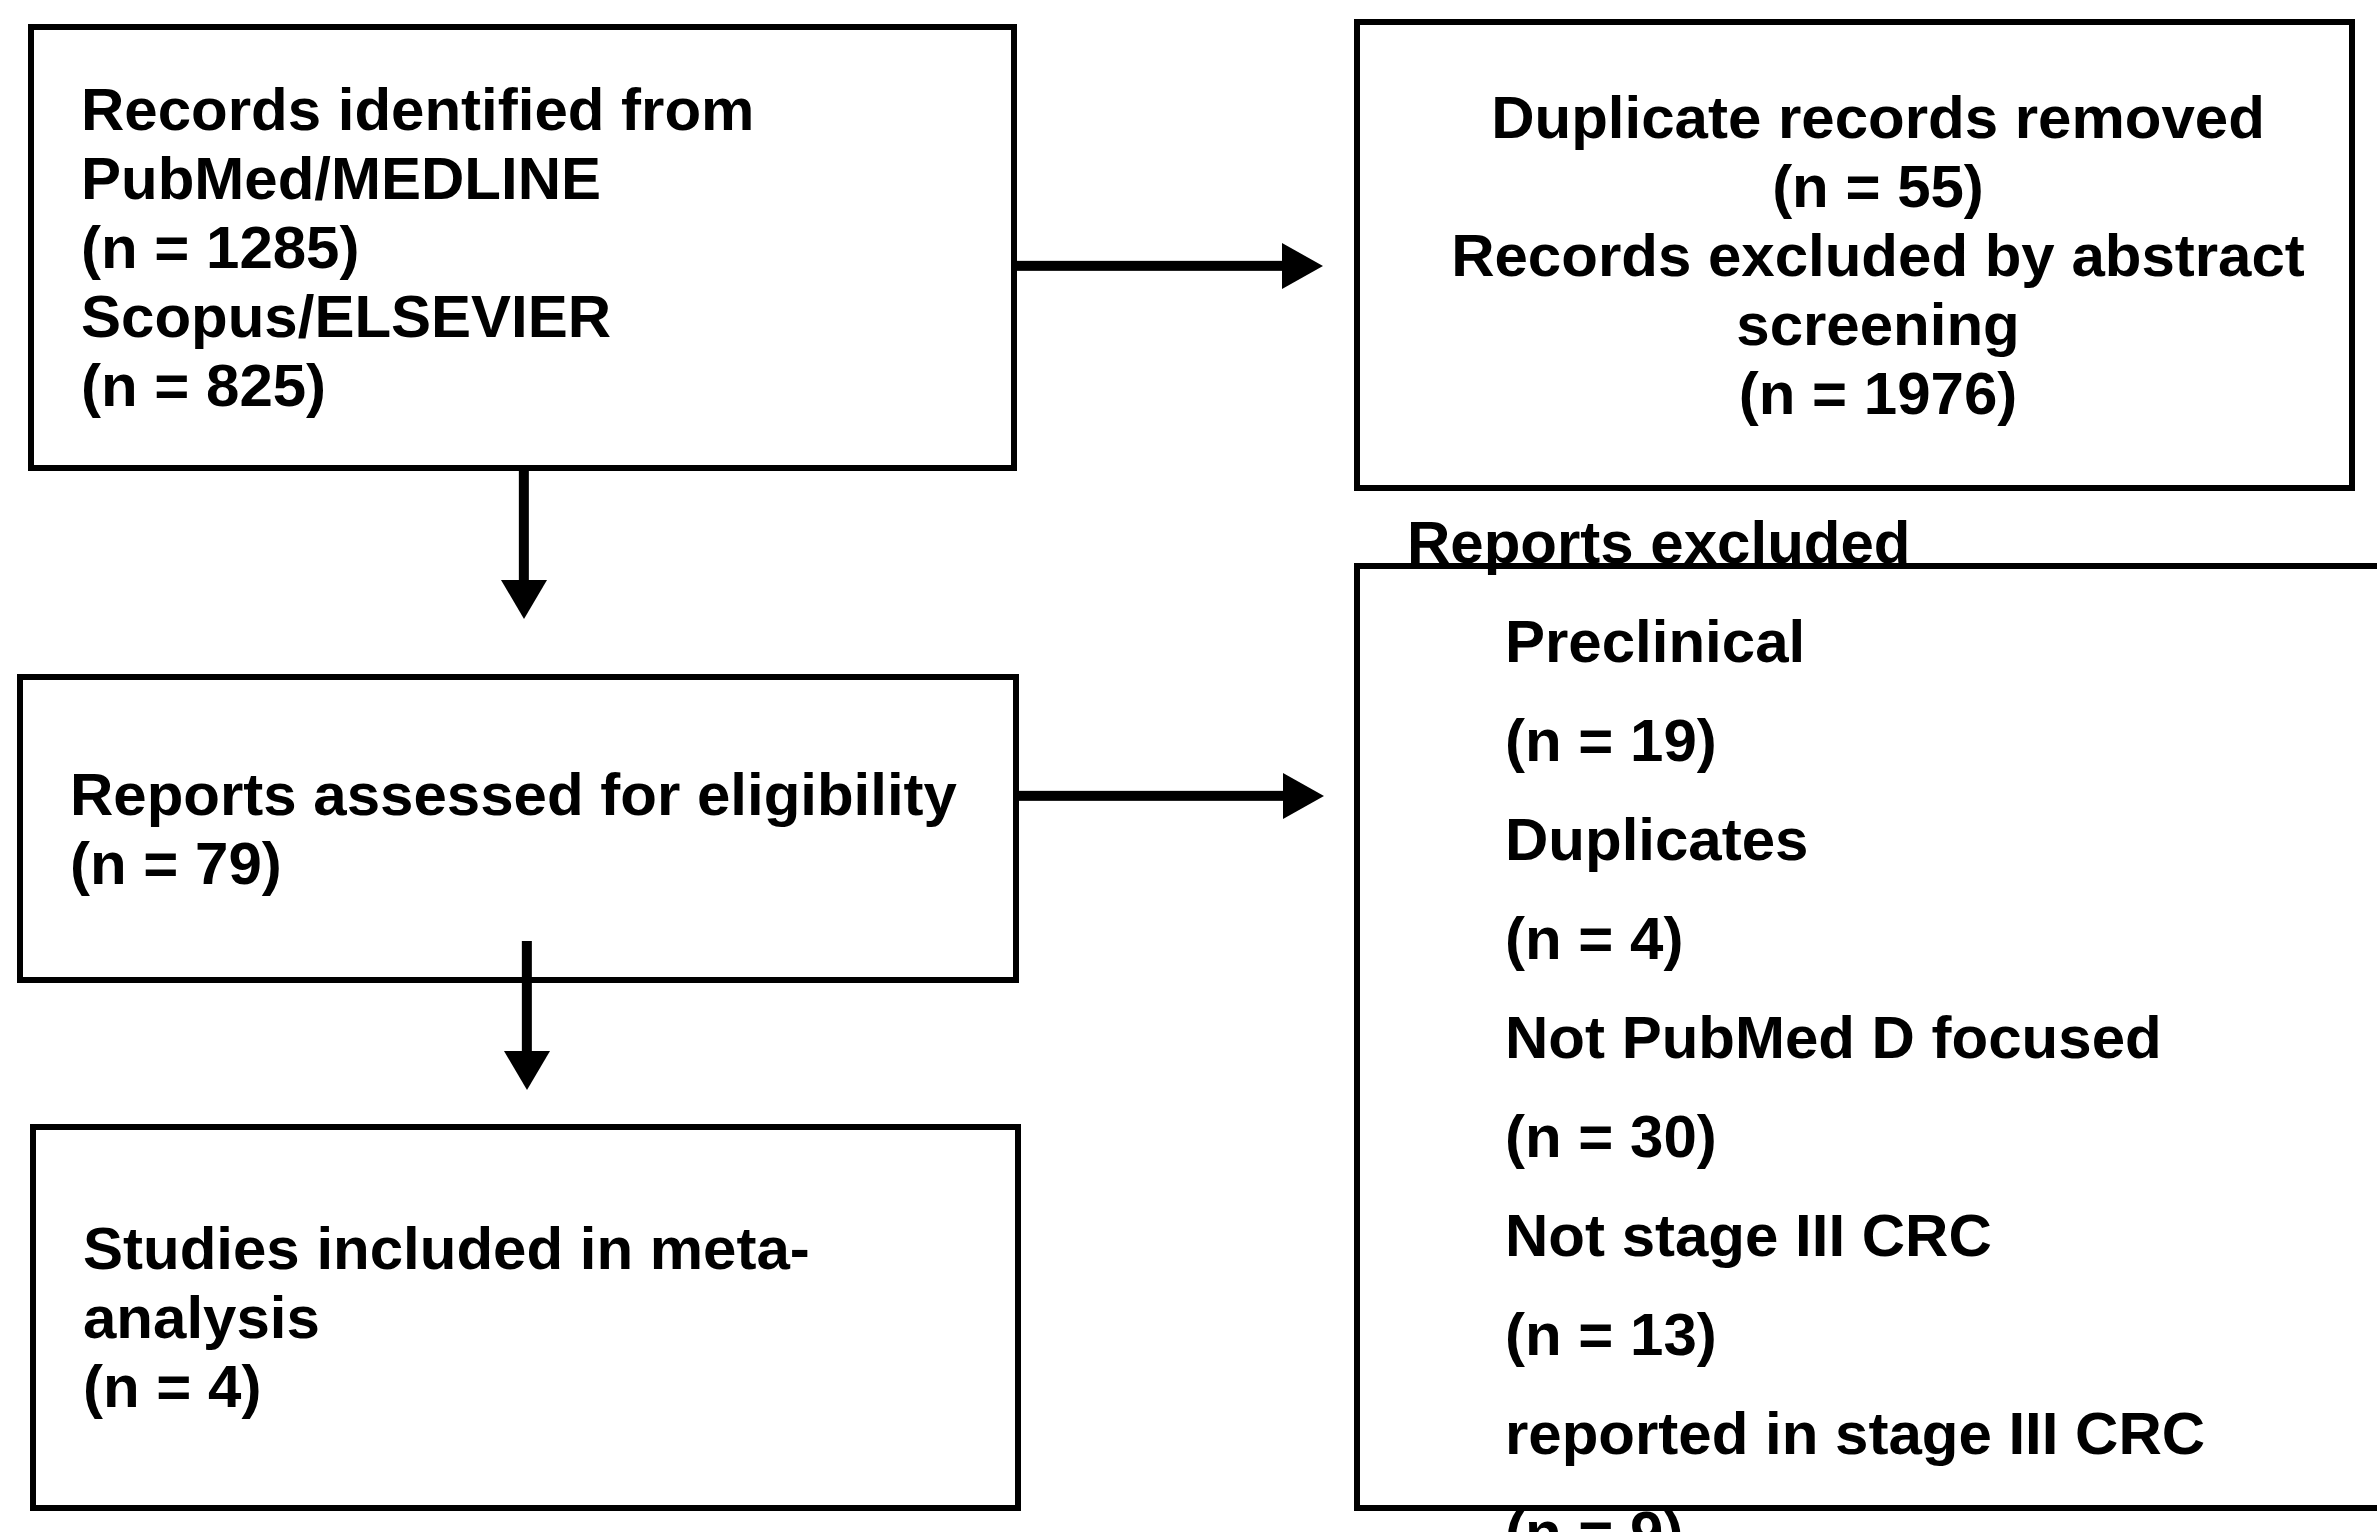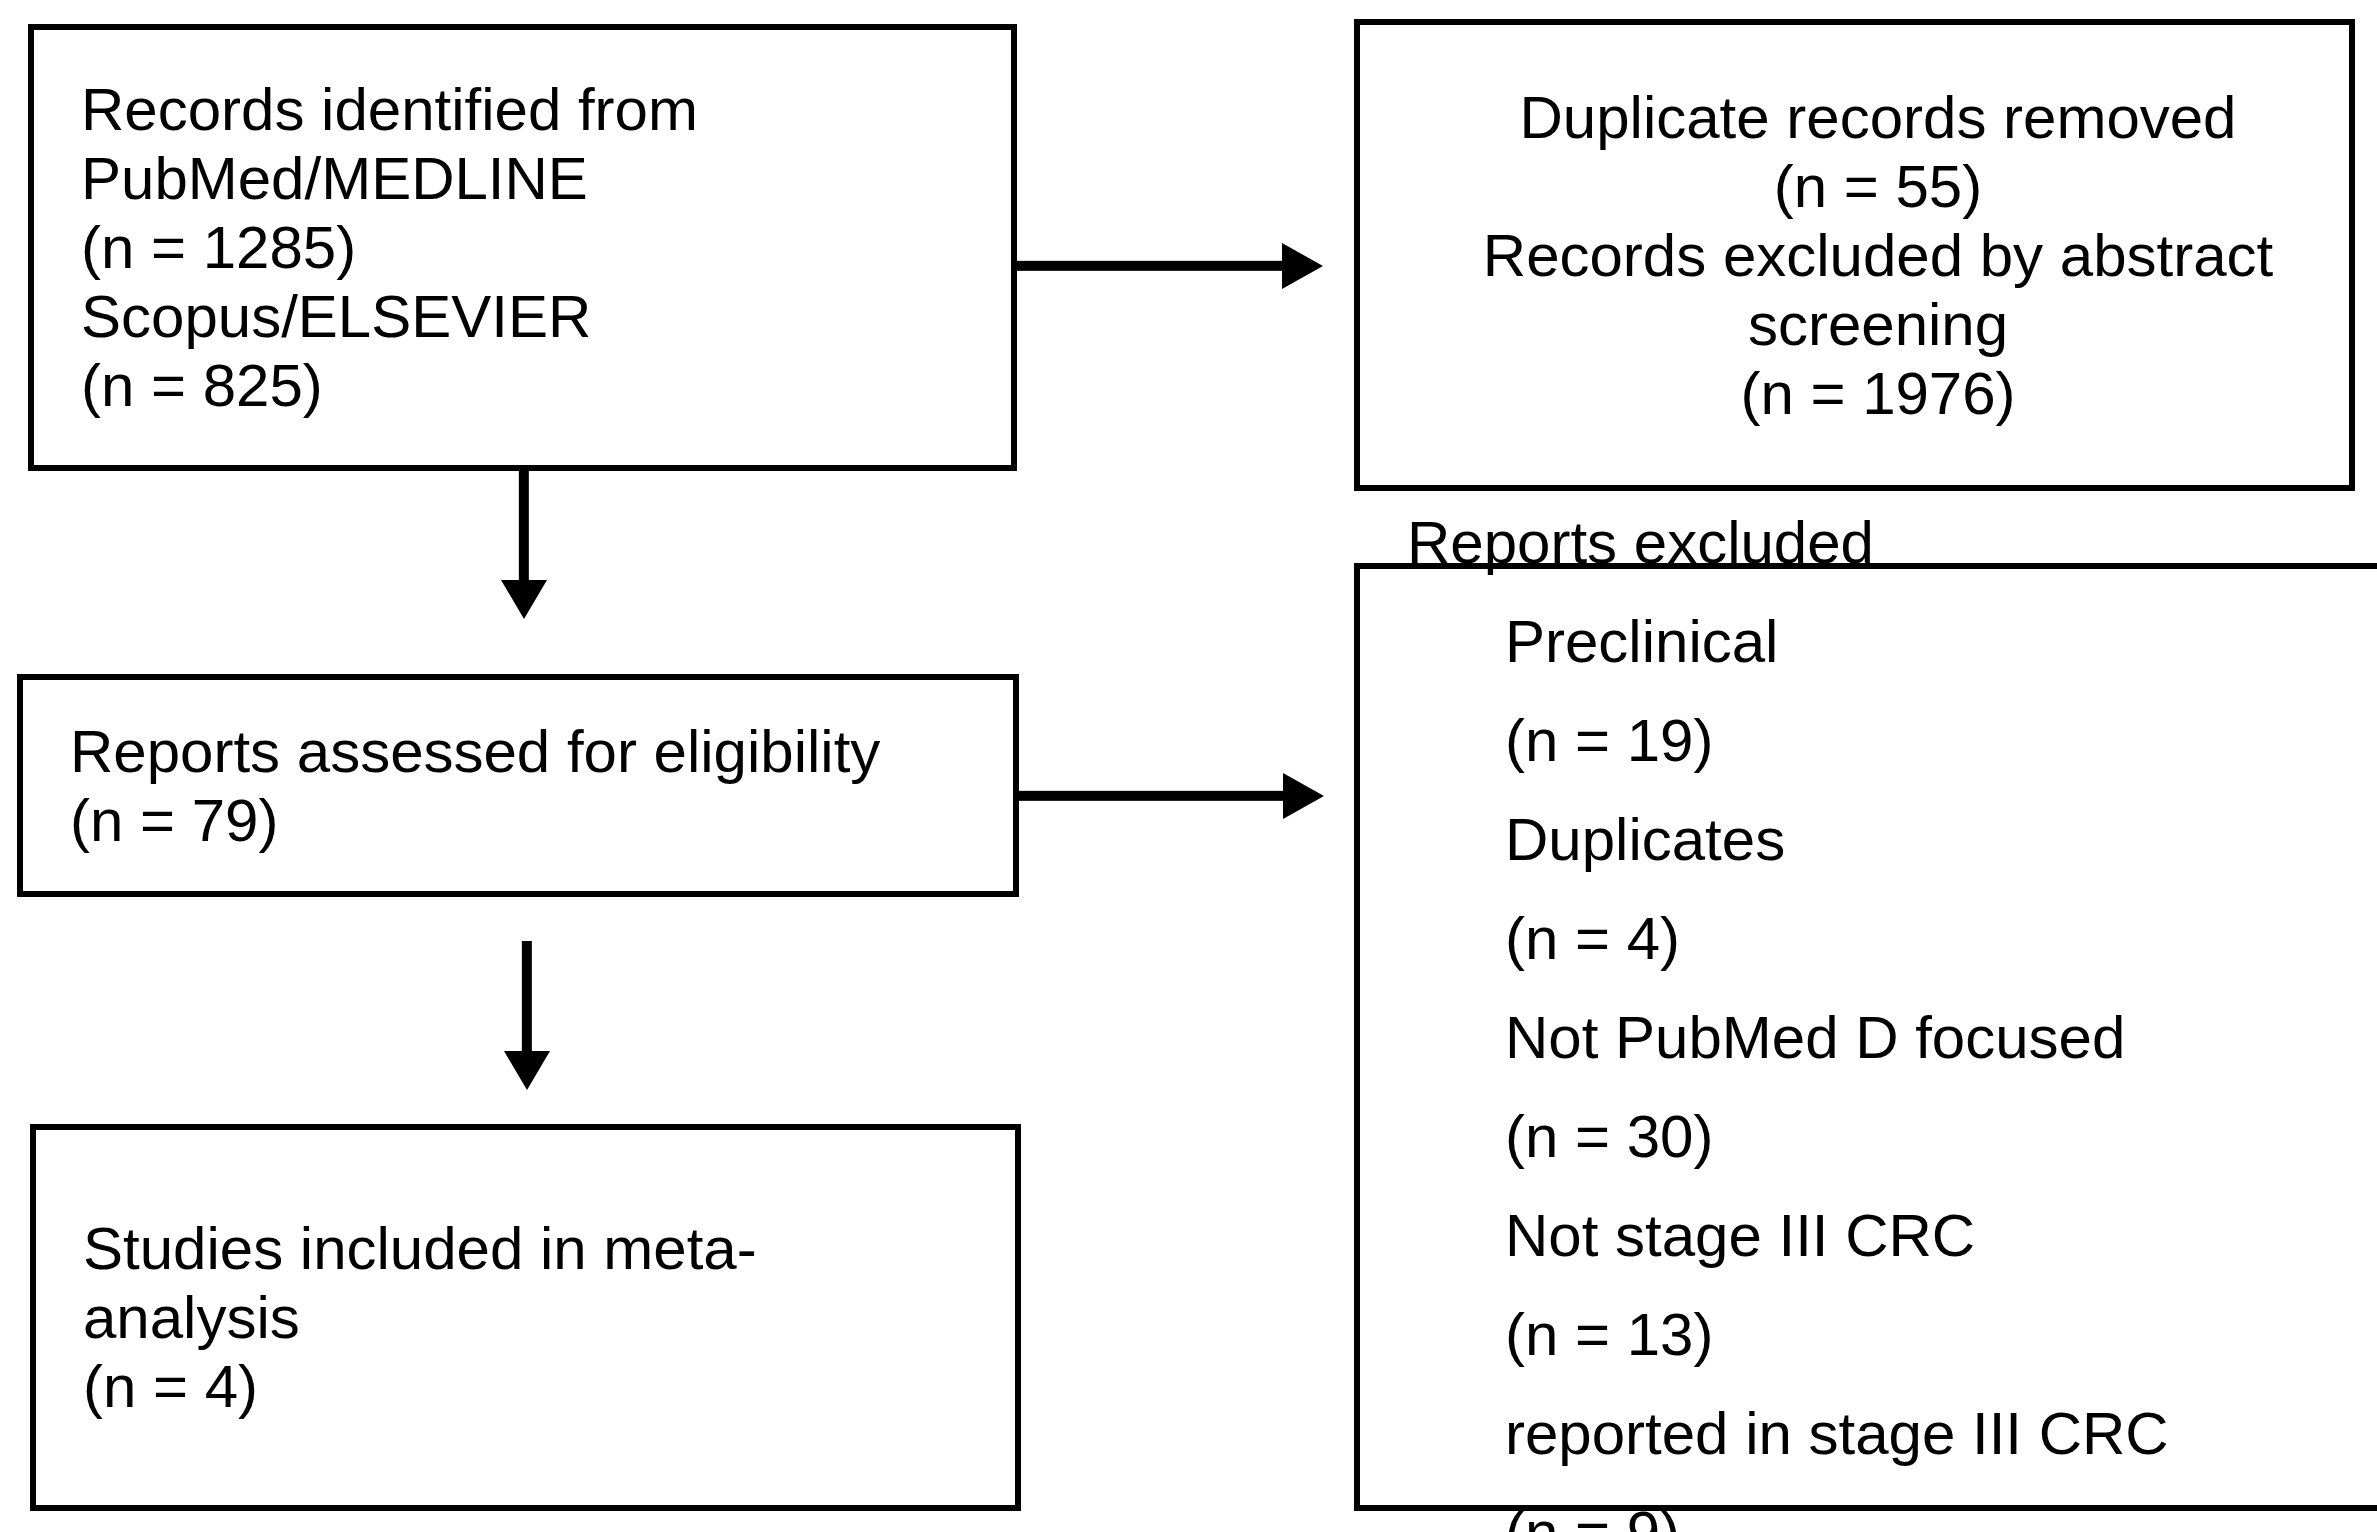--- a/index.html
+++ b/index.html
@@ -22,33 +22,34 @@
     position: absolute;
     box-sizing: border-box;
     border: 6.8px solid #000000;
     background: #ffffff;
     display: flex;
     flex-direction: column;
     justify-content: center;
   }
   .box .lines {
     padding-left: 47px;
+    font-weight: bold;
   }
   .line {
     white-space: pre;
   }
   .line.indent {
     padding-left: 98px;
     margin-top: 30px;
   }
 
   
   #box-identification { left: 28px;   top: 24px;   width: 989px; height: 447px; }
   #box-dup-removed    { left: 1354px; top: 19px;   width: 1001px; height: 472px; text-align: center; }
-  #box-eligibility    { left: 17px;   top: 674px;  width: 1002px; height: 223px; }
+  #box-eligibility    { left: 17px;   top: 674px;  width: 1002px; height: 309px; }
   #box-excluded       { left: 1354px; top: 563px;  width: 1108px; height: 948px; }
   #box-included       { left: 30px;   top: 1124px; width: 991px; height: 387px; }
 
   
   .arrow { position: absolute; }
   .arrow .shaft { position: absolute; background: #000000; }
   .arrow .head  { position: absolute; width: 0; height: 0; }
 
   .arrow.right .shaft {
     left: 0; right: 39px; top: 50%;

